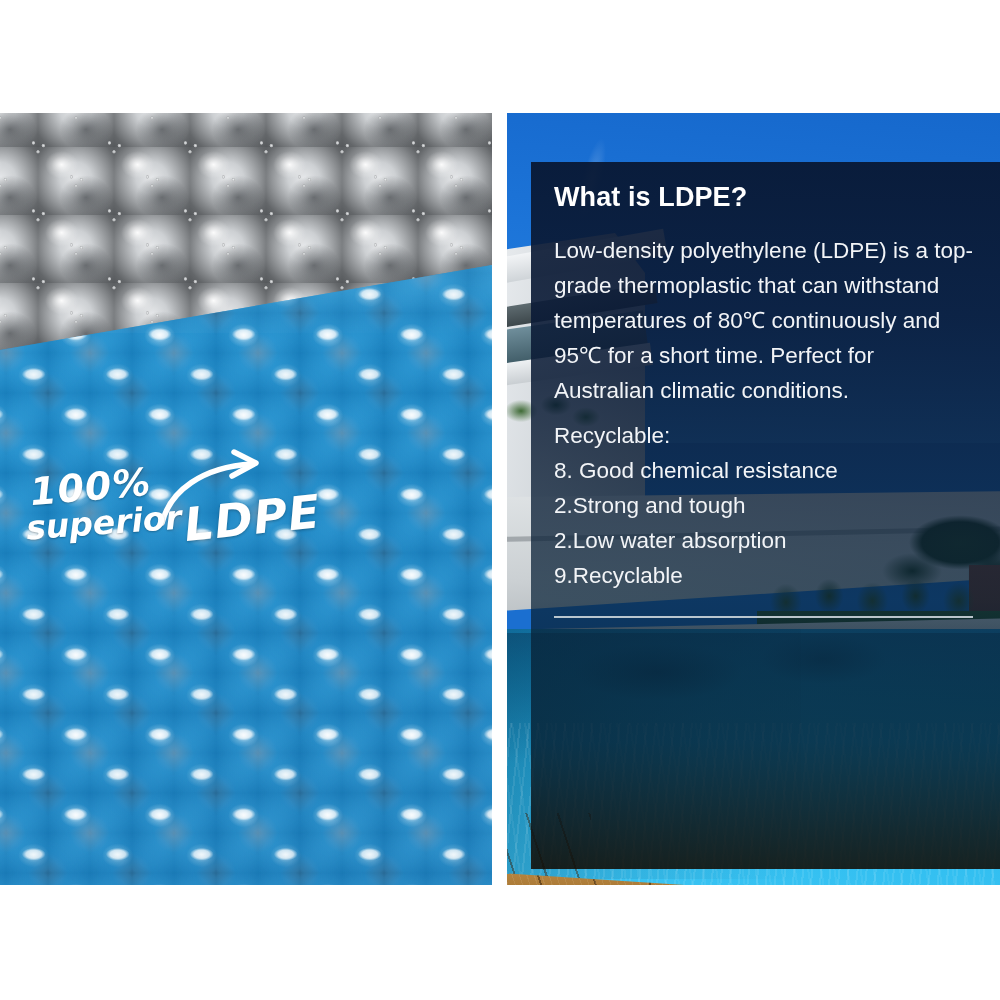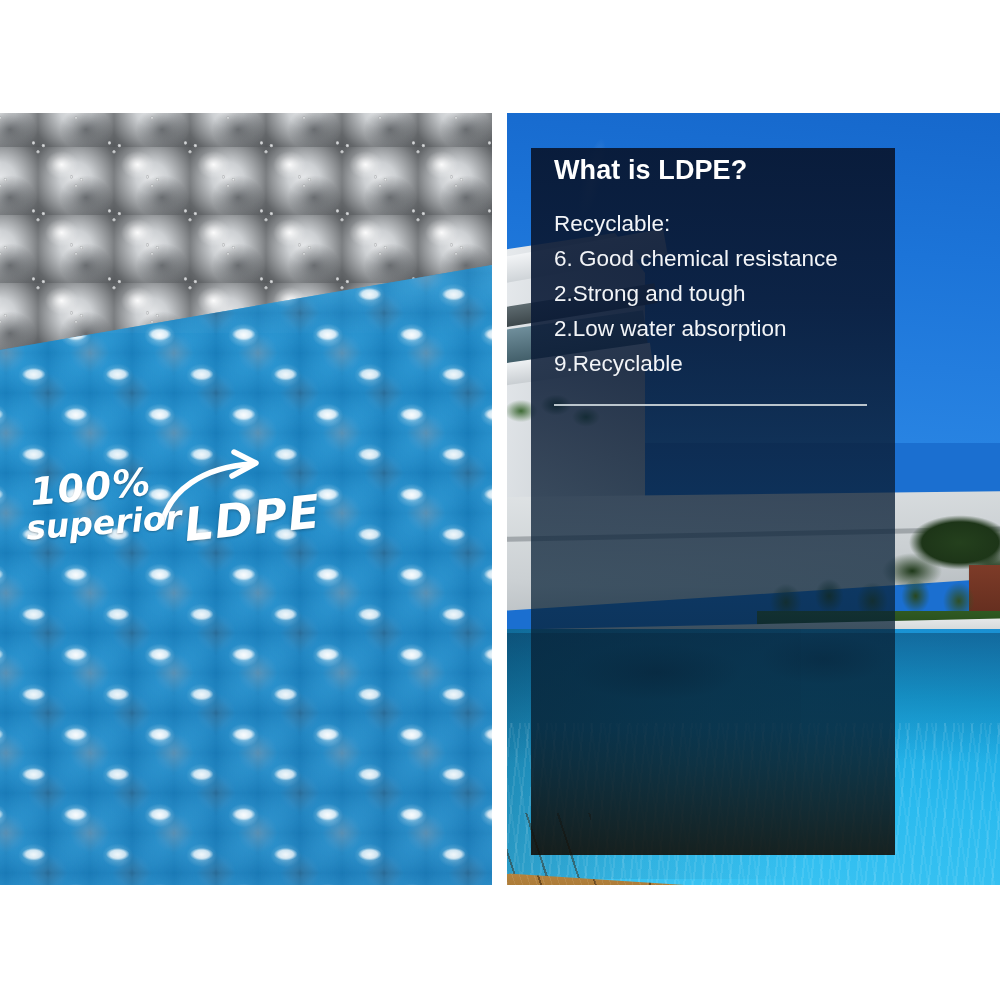--- a/index.html
+++ b/index.html
@@ -270,29 +270,29 @@
     clip-path: polygon(0 0px, 520px 34px, 520px 60px, 0 60px);
   }
   .deck-left {
     position:absolute; left:-6px; top:700px; width:90px; height:120px;
     background:linear-gradient(140deg,#a9752c,#7d5420);
     background-image:repeating-linear-gradient(72deg, rgba(54,32,10,.45) 0 2px, rgba(54,32,10,0) 2px 30px);
   }
 
   
   .info-overlay {
-    position:absolute; left:24px; top:35px; width:364px; height:707px;
+    position:absolute; left:24px; top:49px; width:470px; height:707px;
     background:linear-gradient(180deg,
         rgba(8,22,48,.93) 0%,
         rgba(10,26,54,.90) 22%,
         rgba(10,28,52,.80) 42%,
         rgba(8,34,56,.72) 62%,
         rgba(6,30,48,.80) 82%,
         rgba(18,12,4,.88) 100%);
-    padding:8px 22px 0 22px;
+    padding:21px 22px 0 22px;
     color:#ffffff;
   }
   .info-title {
     font-size:27px; font-weight:700; color:#ffffff;
     letter-spacing:.1px; line-height:1.1;
     margin:0 0 20px 1px;
   }
   .info-para {
     font-size:22.5px; line-height:35px; color:#f2f4f7;
     font-weight:400; margin:0 0 10px 1px;
@@ -369,25 +369,26 @@
     <div class="pool-ripple"></div>
 
     <div class="deck-left"></div>
     <div class="deck"></div>
     <div class="deck-planks"></div>
     <div class="deck-grain"></div>
 
     <div class="info-overlay">
       <h1 class="info-title">What is LDPE?</h1>
 
+      <p class="info-para">Low-density polyethylene (LDPE) is a top-grade thermoplastic that can withstand temperatures of 80℃ continuously and 95℃ for a short time. Perfect for Australian climatic conditions.</p>
 
       <div class="props-label">Recyclable:</div>
 
       <ul class="props-list">
-        <li>6. Good chemical resistance</li>
+        <li>8. Good chemical resistance</li>
         <li>2.Strong and tough</li>
         <li>2.Low water absorption</li>
         <li>9.Recyclable</li>
       </ul>
 
       <hr class="hr-rule">
 
     </div>
   </div>
 

